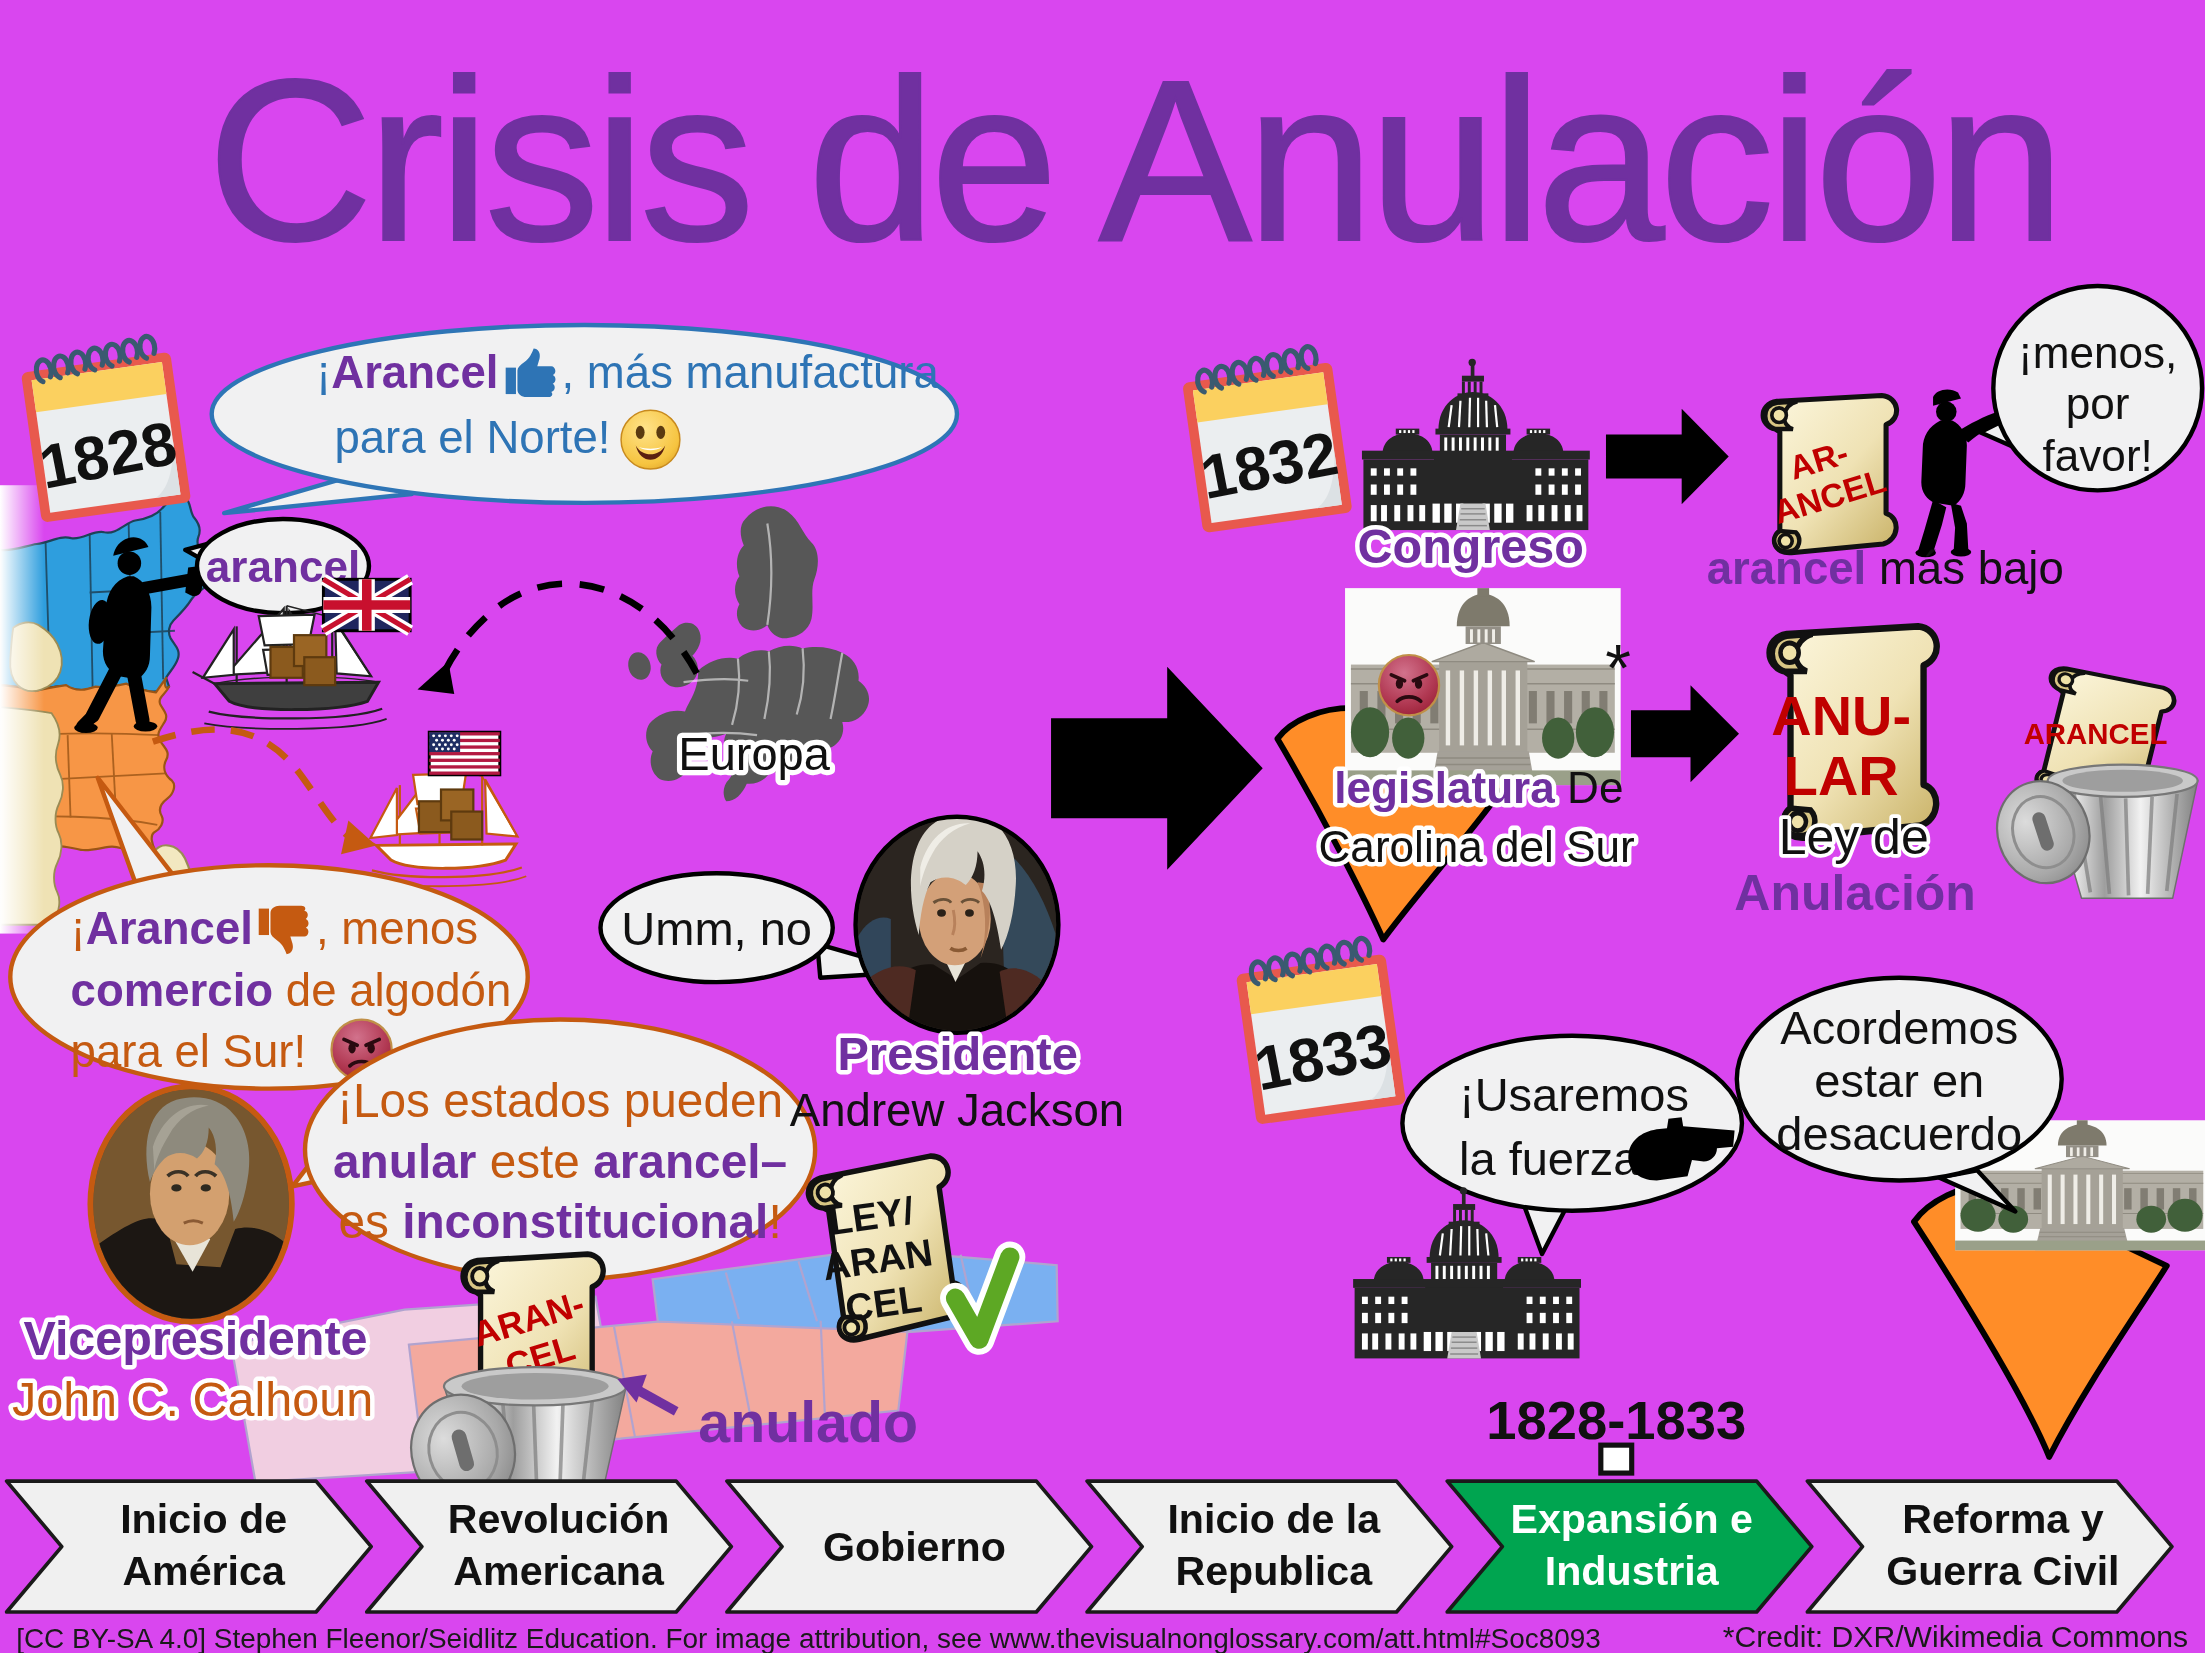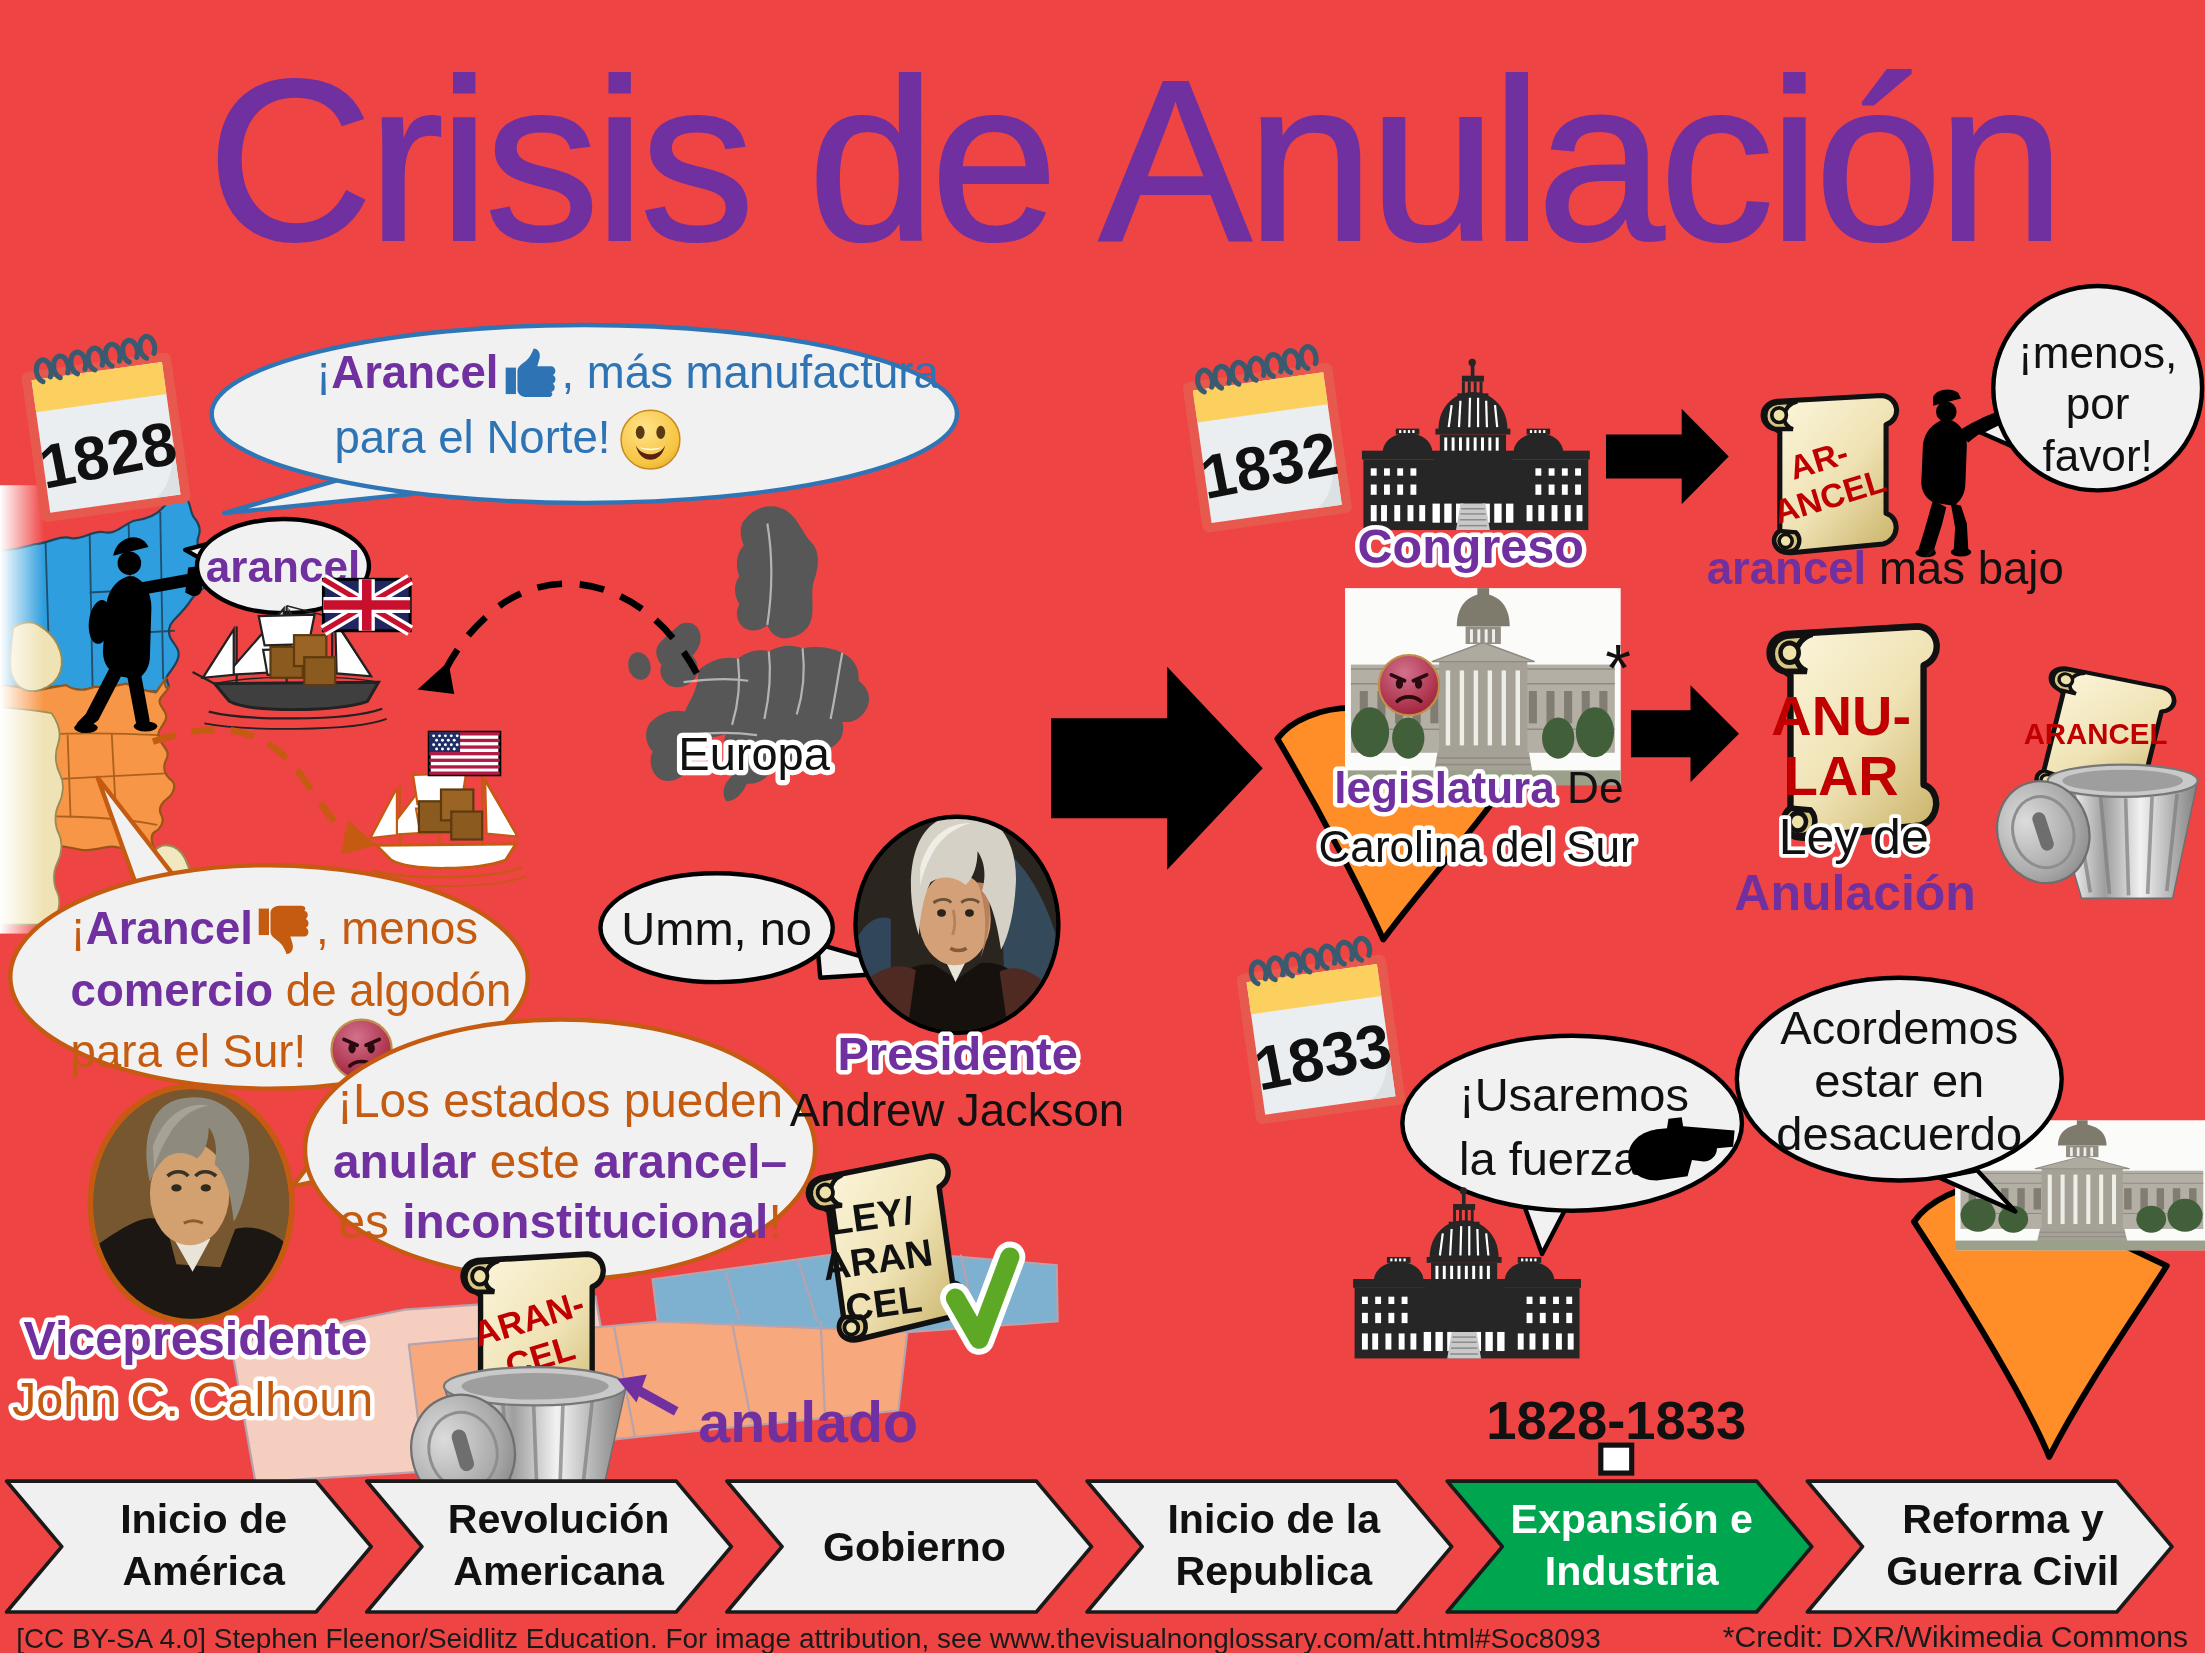--- a/index.html
+++ b/index.html
@@ -1,15 +1,15 @@
 <!DOCTYPE html>
 <html style="font-size:11.8px"><head><meta charset="utf-8">
 <style>
 html,body{margin:0;padding:0;background:#fff}
-#c{position:relative;width:2205px;height:1654px;background:#ef4444;overflow:hidden}
+#c{position:relative;width:2205px;height:1654px;background:#d946ef;overflow:hidden}
 text{font-family:"Liberation Sans",sans-serif}
 </style></head>
 <body>
 <div id="c">
 <svg width="2205" height="1654" viewBox="0 0 3000 2250">
 <defs>
 <linearGradient id="gscroll" x1="0" y1="0" x2="1" y2="1">
  <stop offset="0" stop-color="#FDF8E0"></stop>
           <stop offset="0.55" stop-color="#EFE2B4"></stop>
           <stop offset="1" stop-color="#C8B165"></stop>

